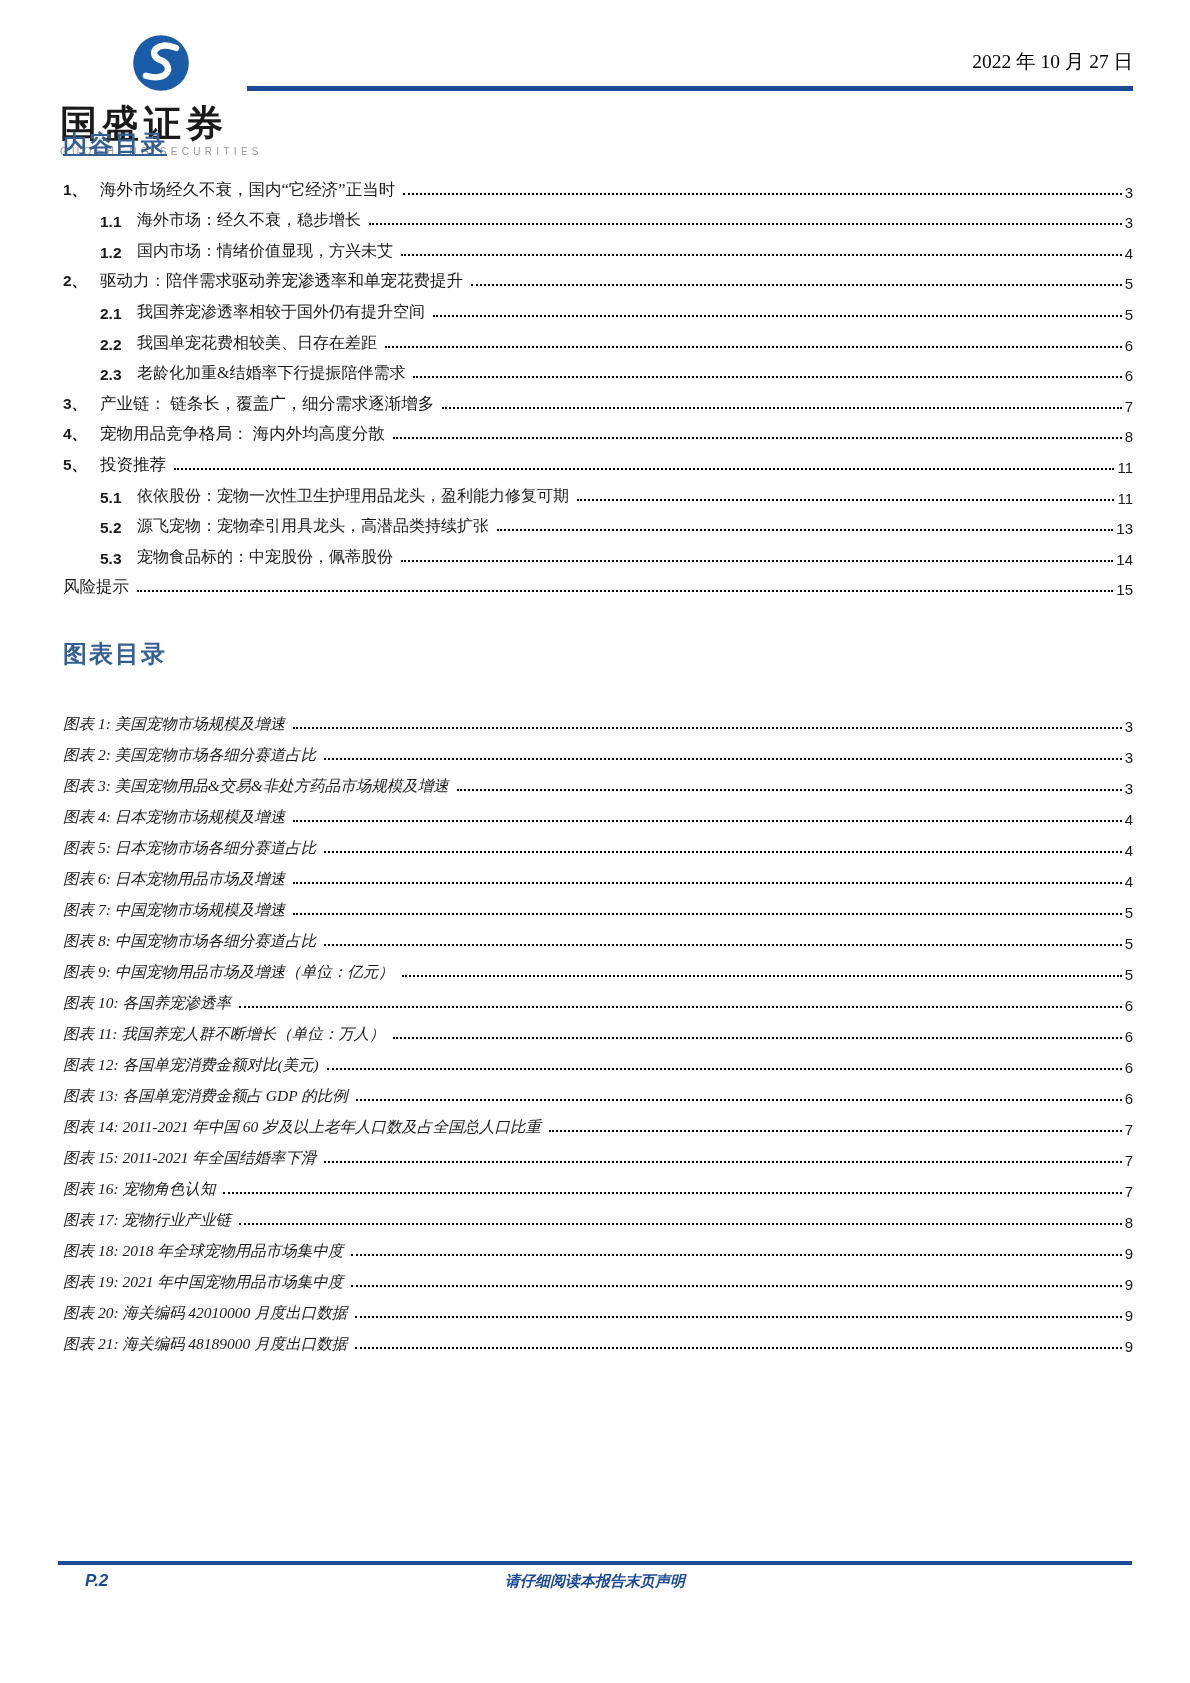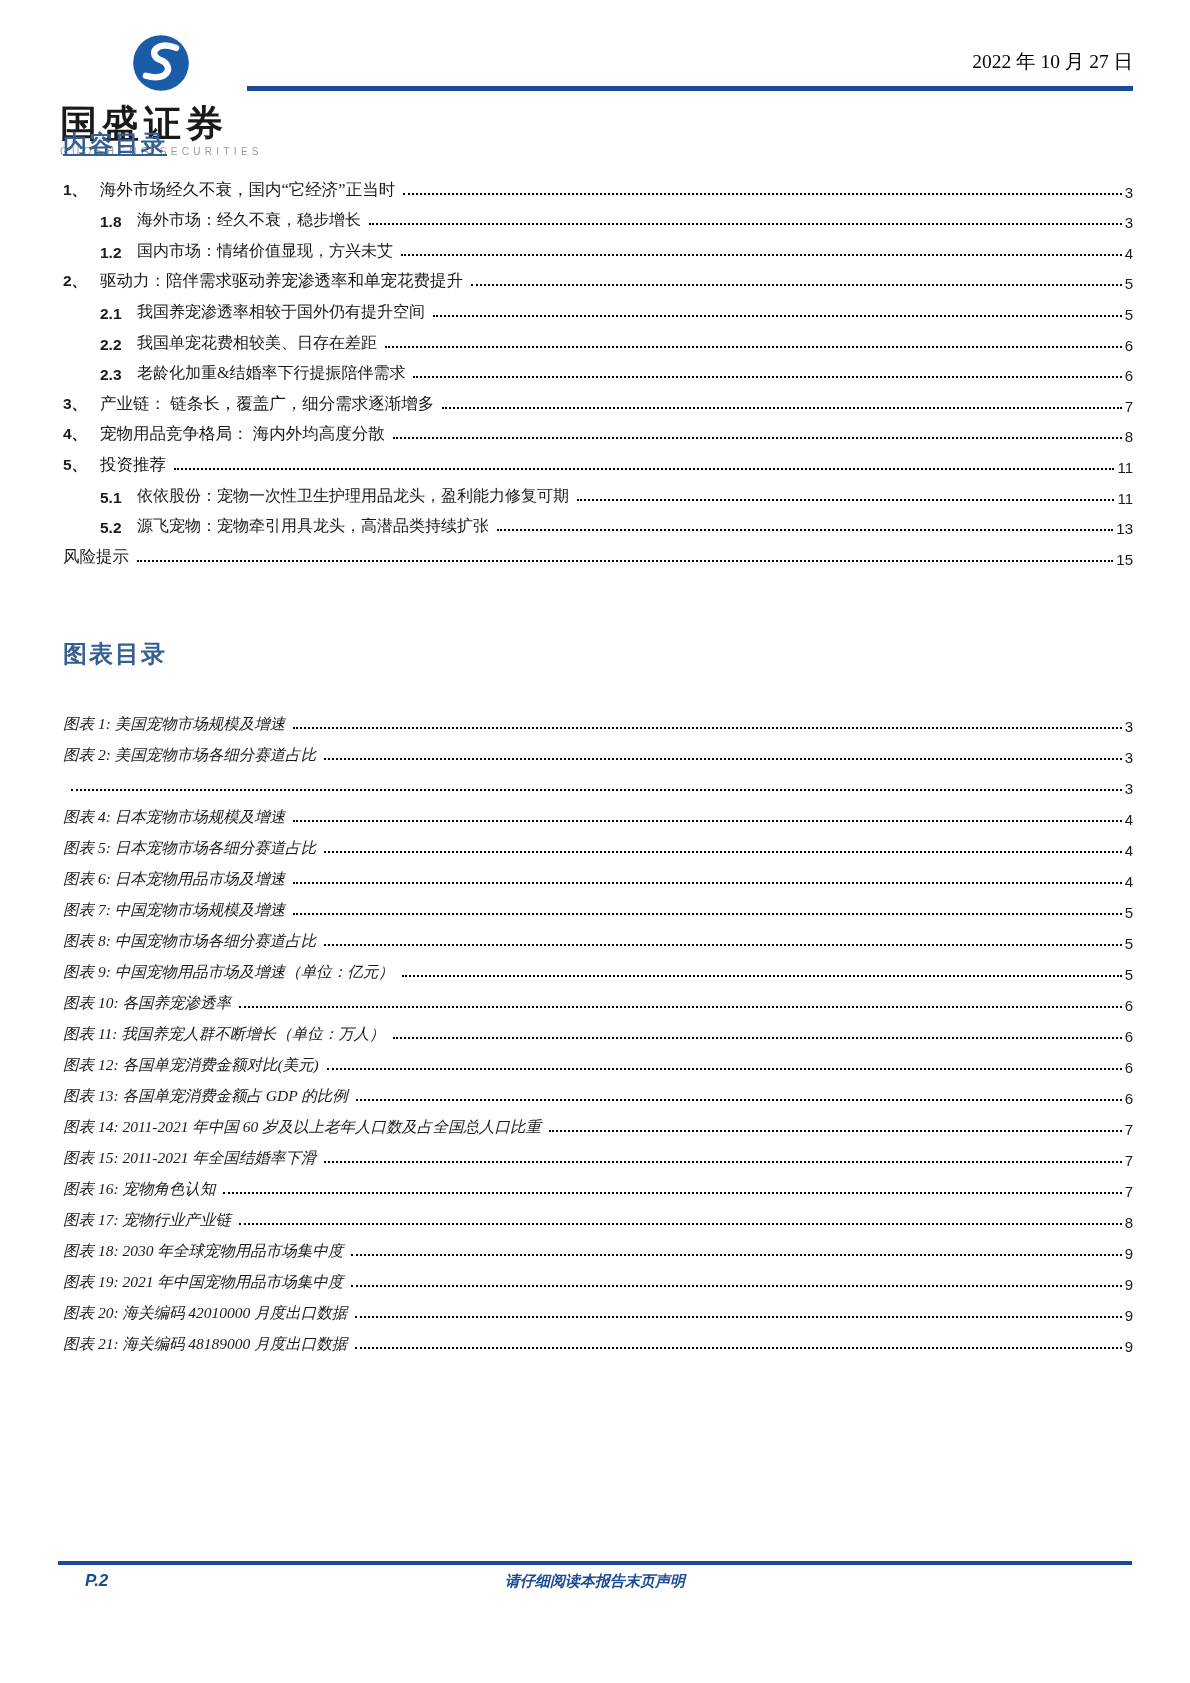--- a/index.html
+++ b/index.html
@@ -75,21 +75,21 @@
 
   <h1 class="sec-title" id="toc-title">内容目录</h1>
   <div class="list" id="toc-list">
       <div class="toc-row lvl1">
         <span class="num">1、</span>
         <span class="txt">海外市场经久不衰，国内“它经济”正当时</span>
         <span class="dots"></span>
         <span class="pg">3</span>
       </div>
       <div class="toc-row lvl2">
-        <span class="num">1.8</span>
+        <span class="num">1.1</span>
         <span class="txt">海外市场：经久不衰，稳步增长</span>
         <span class="dots"></span>
         <span class="pg">3</span>
       </div>
       <div class="toc-row lvl2">
         <span class="num">1.2</span>
         <span class="txt">国内市场：情绪价值显现，方兴未艾</span>
         <span class="dots"></span>
         <span class="pg">4</span>
       </div>
@@ -140,40 +140,47 @@
         <span class="txt">依依股份：宠物一次性卫生护理用品龙头，盈利能力修复可期</span>
         <span class="dots"></span>
         <span class="pg">11</span>
       </div>
       <div class="toc-row lvl2">
         <span class="num">5.2</span>
         <span class="txt">源飞宠物：宠物牵引用具龙头，高潜品类持续扩张</span>
         <span class="dots"></span>
         <span class="pg">13</span>
       </div>
+      <div class="toc-row lvl2">
+        <span class="num">5.3</span>
+        <span class="txt">宠物食品标的：中宠股份，佩蒂股份</span>
+        <span class="dots"></span>
+        <span class="pg">14</span>
+      </div>
       <div class="toc-row lvl0">
         <span class="txt">风险提示</span>
         <span class="dots"></span>
         <span class="pg">15</span>
       </div>
     </div>
 
   <h1 class="sec-title" id="fig-title">图表目录</h1>
   <div class="list" id="fig-list">
       <div class="toc-row fig-row">
         <span class="txt">图表 1: 美国宠物市场规模及增速</span>
         <span class="dots"></span>
         <span class="pg">3</span>
       </div>
       <div class="toc-row fig-row">
         <span class="txt">图表 2: 美国宠物市场各细分赛道占比</span>
         <span class="dots"></span>
         <span class="pg">3</span>
       </div>
       <div class="toc-row fig-row">
+        <span class="txt">图表 3: 美国宠物用品&amp;交易&amp;非处方药品市场规模及增速</span>
         <span class="dots"></span>
         <span class="pg">3</span>
       </div>
       <div class="toc-row fig-row">
         <span class="txt">图表 4: 日本宠物市场规模及增速</span>
         <span class="dots"></span>
         <span class="pg">4</span>
       </div>
       <div class="toc-row fig-row">
         <span class="txt">图表 5: 日本宠物市场各细分赛道占比</span>
@@ -234,21 +241,21 @@
         <span class="txt">图表 16: 宠物角色认知</span>
         <span class="dots"></span>
         <span class="pg">7</span>
       </div>
       <div class="toc-row fig-row">
         <span class="txt">图表 17: 宠物行业产业链</span>
         <span class="dots"></span>
         <span class="pg">8</span>
       </div>
       <div class="toc-row fig-row">
-        <span class="txt">图表 18: 2030 年全球宠物用品市场集中度</span>
+        <span class="txt">图表 18: 2018 年全球宠物用品市场集中度</span>
         <span class="dots"></span>
         <span class="pg">9</span>
       </div>
       <div class="toc-row fig-row">
         <span class="txt">图表 19: 2021 年中国宠物用品市场集中度</span>
         <span class="dots"></span>
         <span class="pg">9</span>
       </div>
       <div class="toc-row fig-row">
         <span class="txt">图表 20: 海关编码 42010000 月度出口数据</span>

